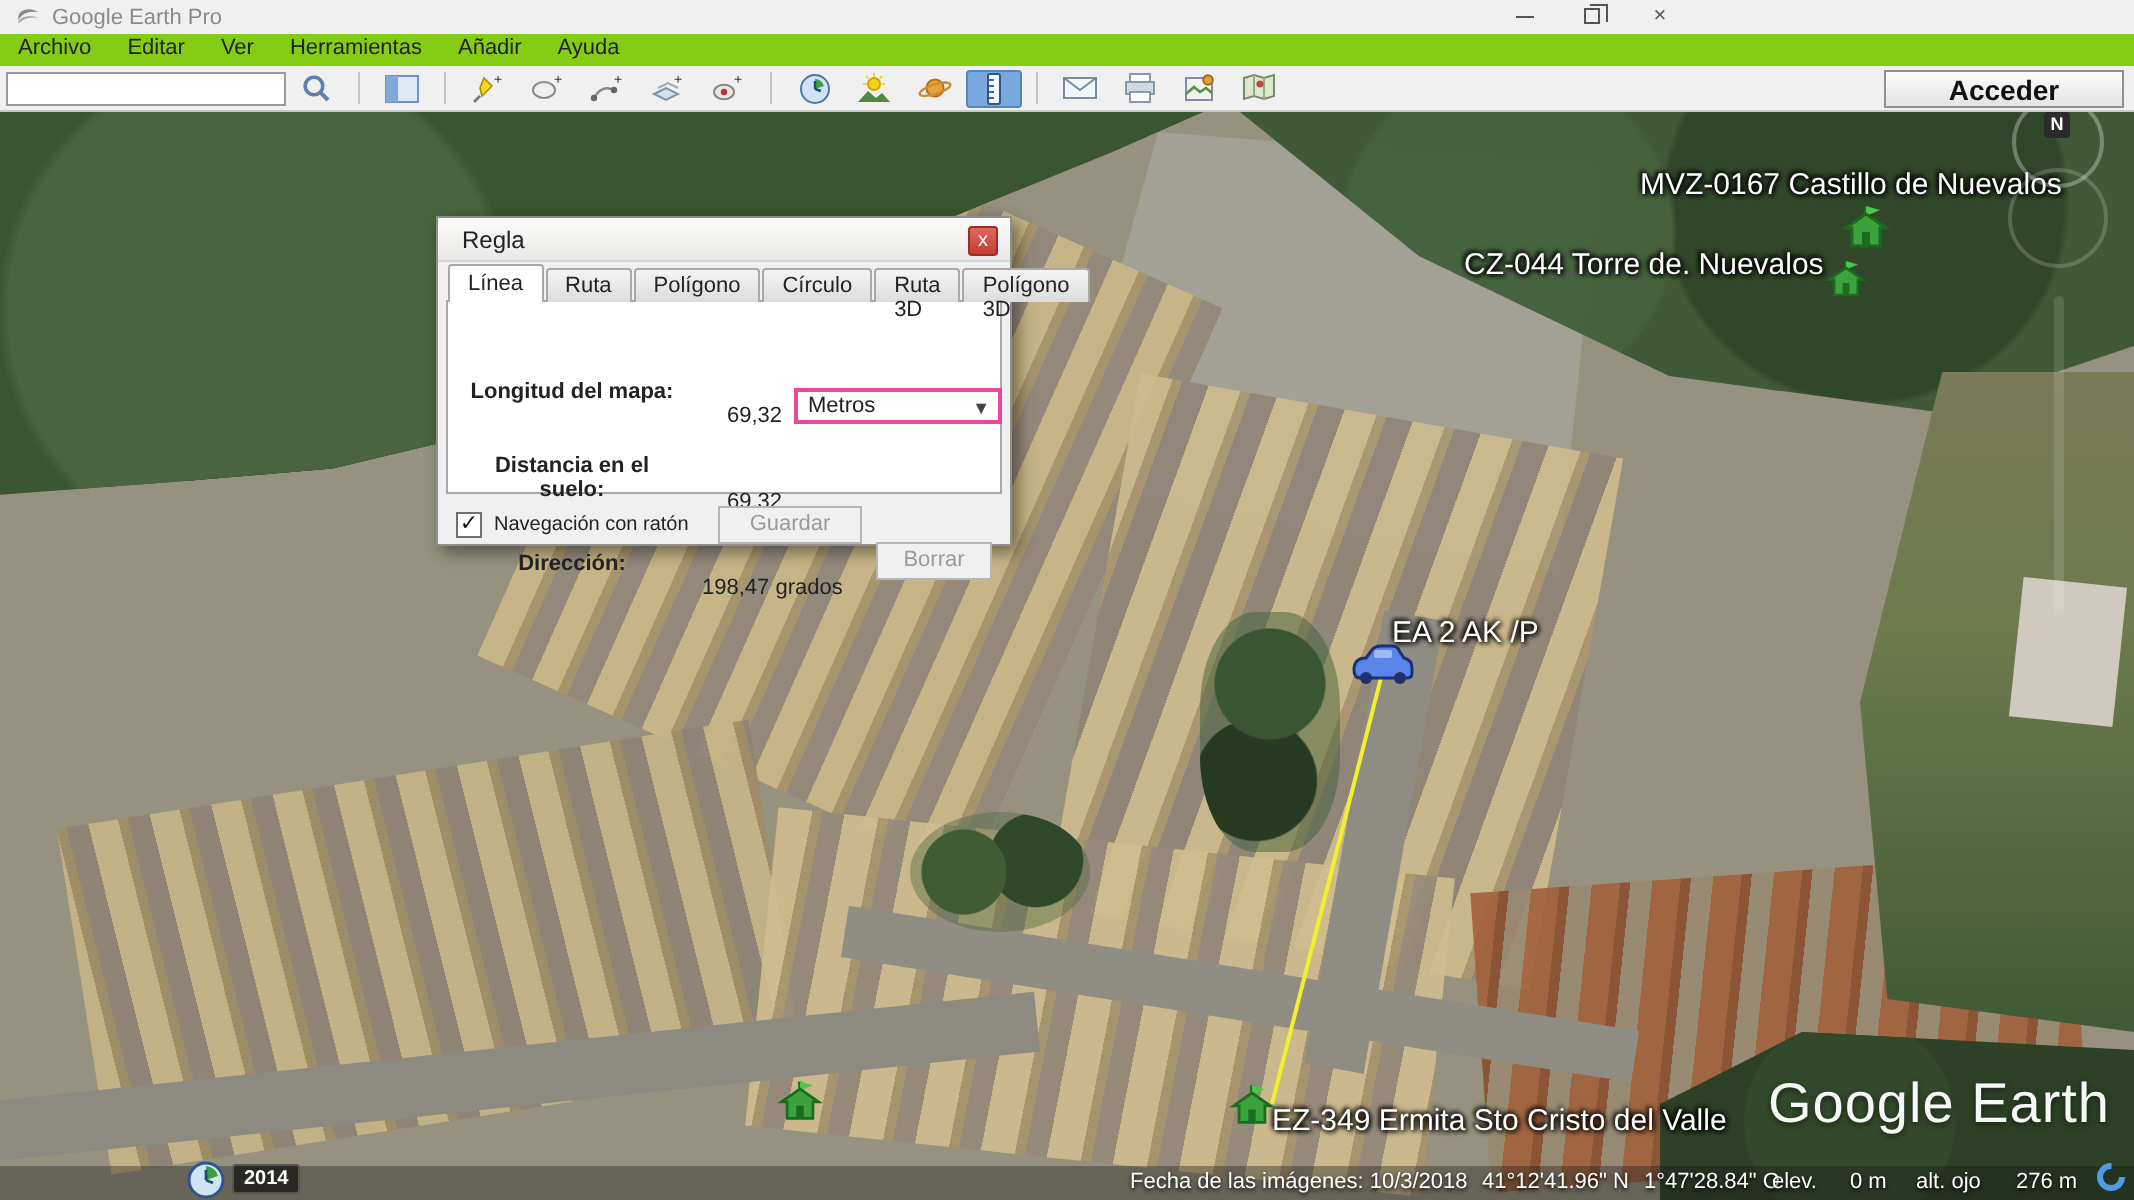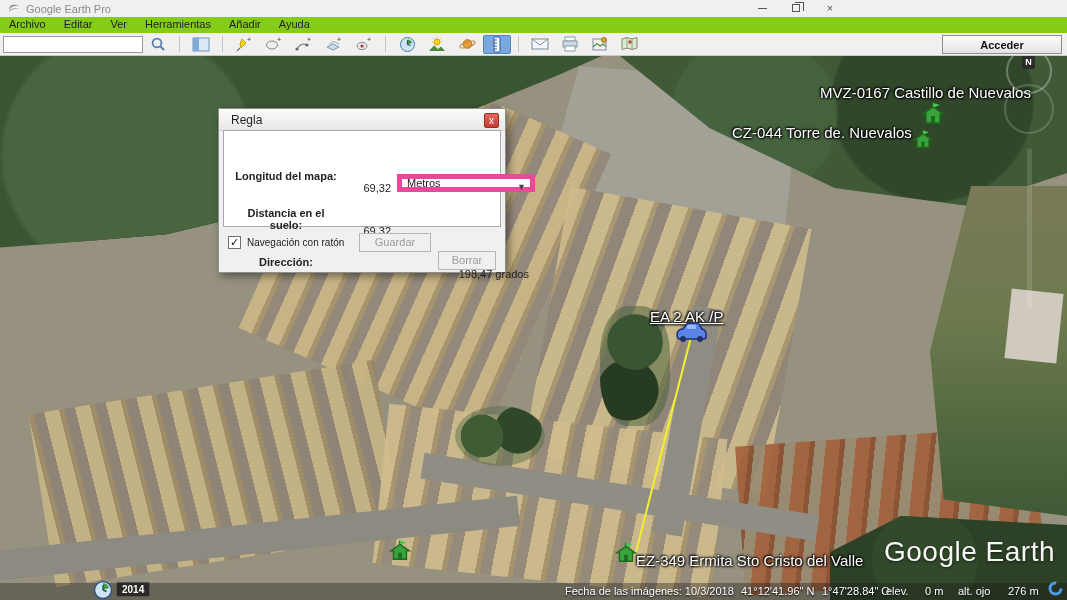--- a/index.html
+++ b/index.html
@@ -26,21 +26,21 @@
   .toolbar { position:absolute; left:0; top:33px; width:1067px; height:23px;
     background:#f0f0f0; border-bottom:1px solid #c9c9c9; display:flex; align-items:center; }
   .searchbox { width:140px; height:17px; margin-left:3px; border:1px solid #9a9a9a;
     background:#fff; font-size:11px; padding:0 3px; }
   .tbtn { width:28px; height:19px; margin:0 1px; display:flex; align-items:center;
     justify-content:center; border:1px solid transparent; border-radius:2px; }
   .tbtn.active { background:#7aa7dc; border-color:#5585c0; }
   .tb-sep { width:1px; height:16px; background:#c4c4c4; margin:0 6px; }
   .signin-btn { position:absolute; right:5px; top:2px; width:120px; height:19px;
     background:linear-gradient(#fdfdfd,#e3e3e3); border:1px solid #8f8f8f;
-    font-size:11px; font-weight:bold; color:#111; display:flex; align-items:center; justify-content:center; }
+    font-size:14px; font-weight:bold; color:#111; display:flex; align-items:center; justify-content:center; }
 
   
   #map { position:absolute; left:0; top:56px; width:1067px; height:544px;
     background:#96927f; overflow:hidden; }
   .decor { position:absolute; }
   .label { position:absolute; color:#fff; font-size:15px; white-space:nowrap;
     text-shadow:0 0 3px #000, 1px 1px 2px #000, -1px -1px 2px #000; z-index:6; cursor:default; }
   .pm-icon { position:absolute; z-index:6; }
   #measure-line { position:absolute; left:0; top:0; z-index:5; pointer-events:none; }
 
@@ -81,21 +81,21 @@
     border-bottom:none; background:linear-gradient(#f4f4f4,#dcdcdc);
     border-radius:2px 2px 0 0; margin-right:1px; position:relative; }
   .tab.active { background:#fff; z-index:2; padding-top:3px; margin-top:-2px; }
   .tabpage { background:#fff; border:1px solid #a9a9a9; margin:0 4px; height:97px;
     margin-top:-1px; padding:5px 7px; }
   .tabpage .desc { font-size:11px; color:#222; }
   .fieldgrid { display:grid; grid-template-columns:118px 48px 1fr; row-gap:7px;
     margin-top:22px; align-items:center; font-size:11px; color:#222; }
   .flabel { text-align:center; padding-right:8px;font-weight:bold; }
   .fvalue { text-align:right; padding-right:6px;margin-top:24px; }
-  .unitbox { width:138px; height:18px; border:5px solid #ec4899; background:#fff;
+  .unitbox { width:104px; height:18px; border:2px solid #ec4899; background:#fff;
     font-size:11px; display:flex; align-items:center; padding-left:5px; position:relative;margin-top:14px; }
   .unitbox .arrow { position:absolute; right:4px; top:3px; font-size:9px; color:#444; }
   .dlg-footer { display:flex; align-items:center; height:24px; margin-top:3px; padding:0 9px; }
   .checkbox { width:13px; height:13px; border:1px solid #707070; background:#fff;
     font-size:11px; line-height:11px; text-align:center; color:#111; margin-right:6px; }
   .chk-label { font-size:10px; color:#222; }
   .dlg-btn { width:72px; height:19px; margin-left:7px; background:#f0f0f0;
     border:1px solid #b5b5b5; font-size:11px; color:#9a9a9a; display:flex;
     align-items:center; justify-content:center; }
   .dlg-btn.b2 { width:58px;margin-top:36px; }
@@ -283,21 +283,21 @@
   </svg>
 
   <span class="label" style="left:732px;top:68px;">CZ-044 Torre de. Nuevalos</span>
   <svg class="pm-icon" style="left:912px;top:72px;" width="22" height="22" viewBox="0 0 26 26">
     <line x1="13" y1="3" x2="13" y2="10" stroke="#1d6b1f" stroke-width="2"></line>
     <path d="M13 3 L20 5 L13 8 Z" fill="#49c94b"></path>
     <path d="M3 14 L13 7 L23 14 L20 14 L20 23 L6 23 L6 14 Z" fill="#3aa33c" stroke="#1d6b1f" stroke-width="1.5"></path>
     <rect x="11" y="16" width="4" height="7" fill="#1d6b1f"></rect>
   </svg>
 
-  <span class="label" style="left:650px;top:252px;text-decoration:underline;">EA 2 AK /P</span>
+  <span class="label" style="left:696px;top:252px;">EA 2 AK /P</span>
   <svg class="pm-icon" style="left:674px;top:265px;" width="34" height="22" viewBox="0 0 34 22">
     <path d="M3 14 Q3 8 9 8 L12 4 Q13 2 17 2 L22 2 Q25 2 26 5 L28 8 Q32 9 32 13 L32 16 Q32 18 29 18 L6 18 Q3 18 3 14 Z" fill="#5b84e8" stroke="#1d2f73" stroke-width="1.5"></path>
     <rect x="13" y="4" width="9" height="4" rx="1" fill="#9db8f2"></rect>
     <circle cx="9" cy="18" r="3" fill="#22306b"></circle>
       <circle cx="26" cy="18" r="3" fill="#22306b"></circle>
   </svg>
 
   <svg class="pm-icon" style="left:388px;top:482px;" width="24" height="24" viewBox="0 0 26 26">
     <line x1="13" y1="3" x2="13" y2="10" stroke="#1d6b1f" stroke-width="2"></line>
     <path d="M13 3 L20 5 L13 8 Z" fill="#49c94b"></path>
@@ -341,34 +341,42 @@
     <circle cx="7.5" cy="7.5" r="5.5" fill="none" stroke="#4f9be8" stroke-width="3" stroke-dasharray="26 9"></circle>
   </svg>
 </div>
 
 <div class="dialog">
   <div class="dlg-titlebar">
     <span class="dlg-title">Regla</span>
   </div>
   <div class="dlg-close">x</div>
 
+  <div class="tabstrip">
+    <span class="tab active">Línea</span>
+    <span class="tab">Ruta</span>
+    <span class="tab">Polígono</span>
+    <span class="tab">Círculo</span>
+    <span class="tab">Ruta 3D</span>
+    <span class="tab">Polígono 3D</span>
+  </div>
 
   <div class="tabpage">
     <div class="fieldgrid">
       <span class="flabel">Longitud del mapa:</span>
       <span class="fvalue">69,32</span>
       <span class="unitbox">
         <span>Metros</span>
         <span class="arrow">▼</span>
       </span>
       <span class="flabel">Distancia en el suelo:</span>
       <span class="fvalue">69,32</span>
       <span></span>
       <span class="flabel">Dirección:</span>
-      <span class="fvalue" style="text-align:right;padding-left:2px;grid-column:2/4;">198,47 grados</span>
+      <span class="fvalue" style="text-align:left;padding-left:2px;grid-column:2/4;">198,47 grados</span>
     </div>
   </div>
 
   <div class="dlg-footer">
     <span class="checkbox">✓</span>
     <span class="chk-label">Navegación con ratón</span>
     <span class="footer-spacer"></span>
     <div class="dlg-btn">Guardar</div>
     <div class="dlg-btn b2">Borrar</div>
   </div>

